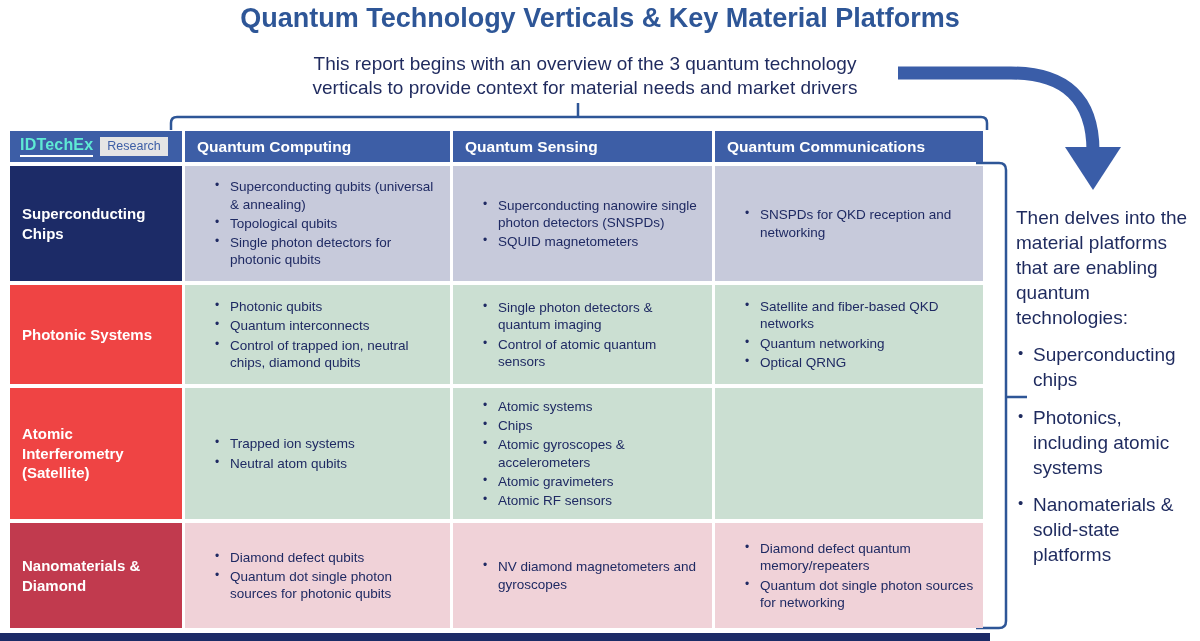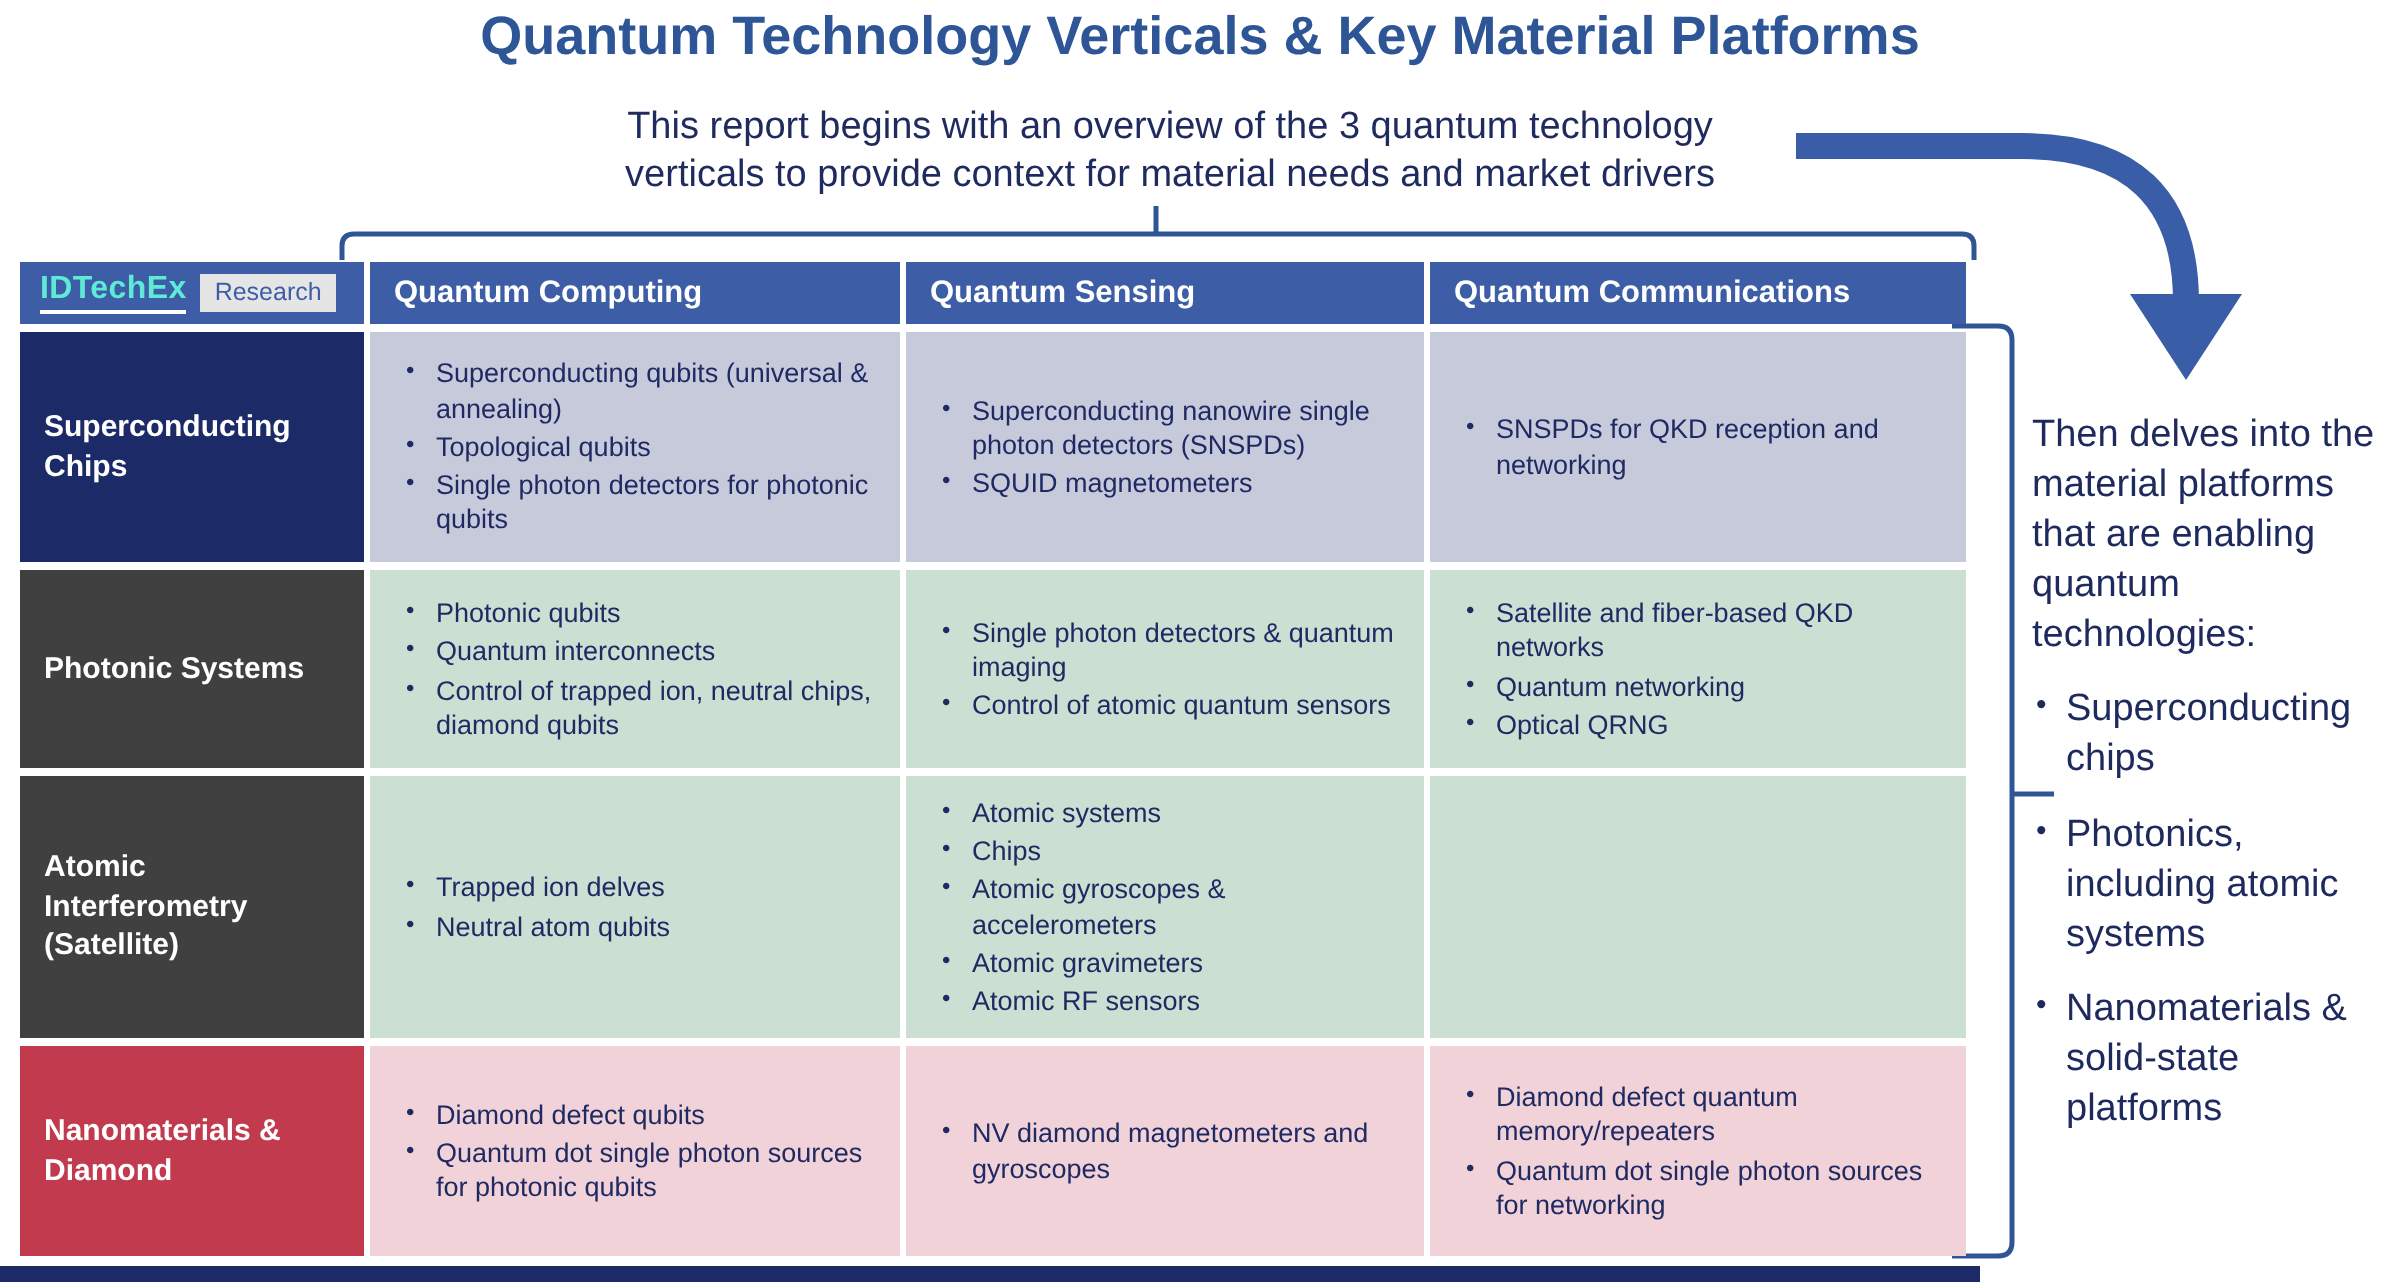--- a/index.html
+++ b/index.html
@@ -28,25 +28,25 @@
     border-bottom: 2px solid #fff; padding-bottom: 1px; }
   .logo-badge { background: #e5e5e5; color: #3D5EA6; font-size: 12.5px; padding: 2px 7px 3px;
     margin-left: 7px; }
 
   .col-header { background: #3D5EA6; color: #fff; font-weight: 700; font-size: 15.5px;
     display: flex; align-items: center; padding-left: 12px; }
 
   .row-label { color: #fff; font-weight: 700; font-size: 15px; line-height: 1.3;
     display: flex; align-items: center; padding: 6px 10px 6px 12px; }
   .l-navy { background: #1C2B67; }
-  .l-grn  { background: #404040; }
+  .l-grn  { background: #ef4444; }
   .l-red  { background: #C13A4E; }
 
   .cell { display: flex; flex-direction: column; justify-content: center;
-    padding: 8px 8px 8px 14px; }
+    padding: 8px 8px 8px 26px; }
   .c-lav { background: #C7CADB; }
   .c-grn { background: #CBDFD2; }
   .c-pnk { background: #F0D2D8; }
 
   .cell ul { list-style: none; }
   .cell li { position: relative; padding-left: 19px; margin: 2px 0;
     font-size: 13.5px; color: #1F2A63; line-height: 1.28; }
   .cell li::before { content: "\2022"; position: absolute; left: 4px; top: 0;
     font-size: 12px; color: #1F2A63; }
 
@@ -129,21 +129,21 @@
       <ul>
           <li>Satellite and fiber-based QKD networks</li>
           <li>Quantum networking</li>
           <li>Optical QRNG</li>
         </ul>
     </div>
 
     <div class="row-label l-grn">Atomic Interferometry (Satellite)</div>
     <div class="cell c-grn">
       <ul>
-          <li>Trapped ion delves</li>
+          <li>Trapped ion systems</li>
           <li>Neutral atom qubits</li>
         </ul>
     </div>
     <div class="cell c-grn">
       <ul>
           <li>Atomic systems</li>
           <li>Chips</li>
           <li>Atomic gyroscopes &amp; accelerometers</li>
           <li>Atomic gravimeters</li>
           <li>Atomic RF sensors</li>

